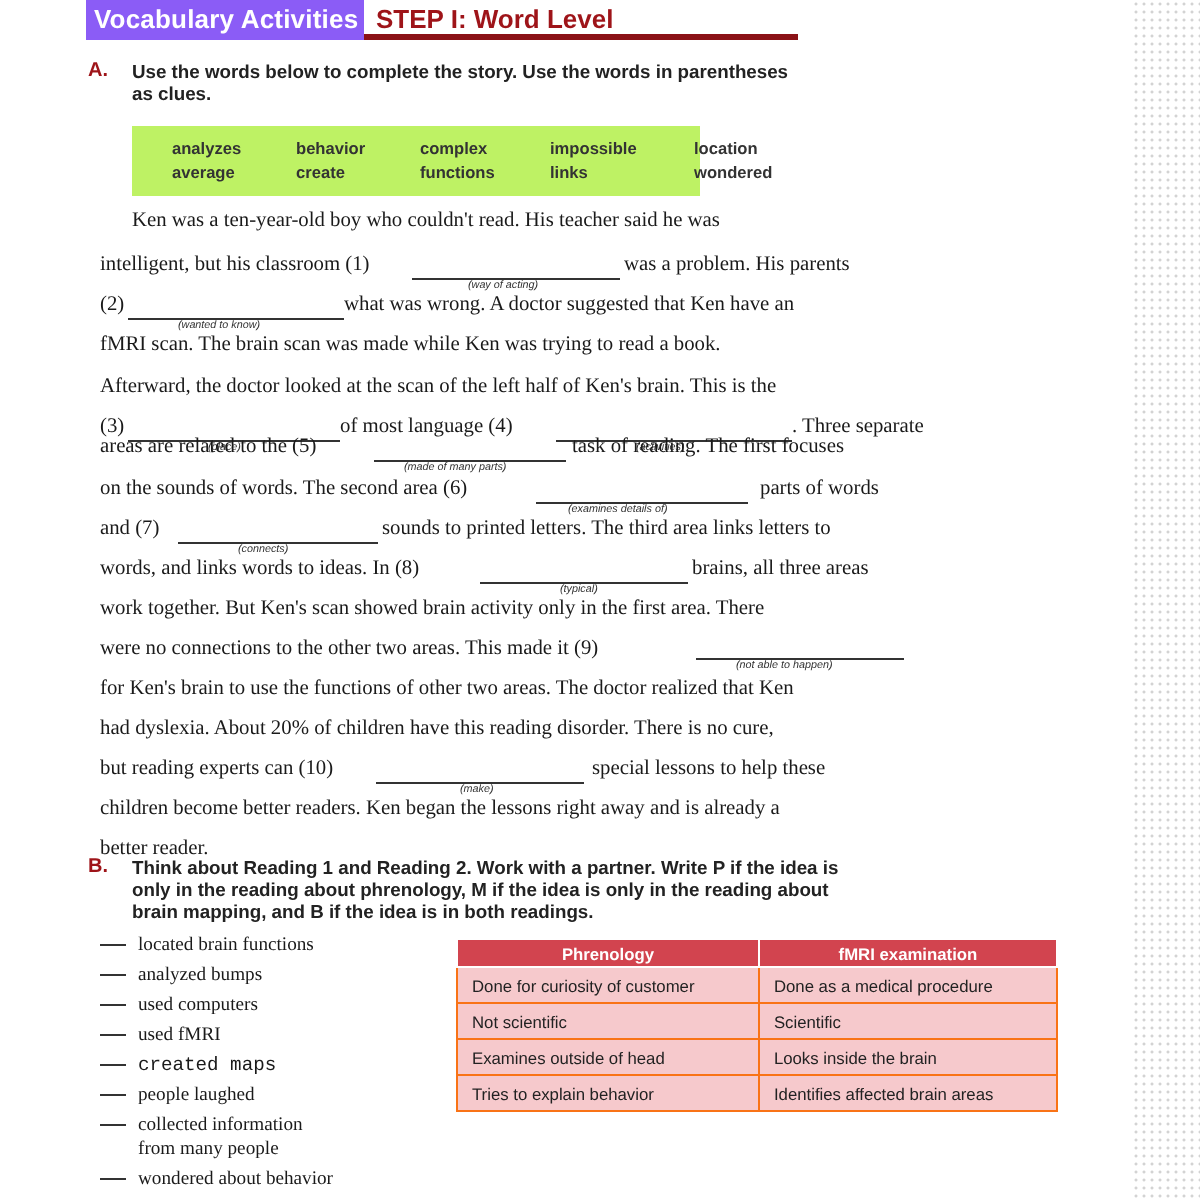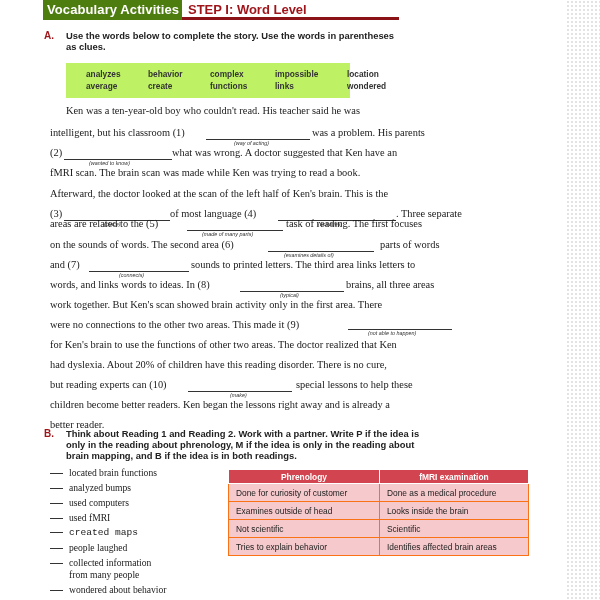--- a/index.html
+++ b/index.html
@@ -5,21 +5,21 @@
   * { box-sizing: border-box; margin: 0; padding: 0; }
   html, body { width: 600px; height: 600px; background: #ffffff; overflow: hidden; }
   body { position: relative; font-family: "Liberation Serif", serif; color: #1a1a1a; }
 
   .header-bar {
     position: absolute; left: 43px; top: 0; width: 356px; height: 20px;
     border-bottom: 3px solid #8b1217;
   }
   .header-dark {
     position: absolute; left: 43px; top: 0; width: 139px; height: 20px;
-    background: #4d7c0f; color: #fff;
+    background: #8b5cf6; color: #fff;
     font-family: "Liberation Sans", sans-serif; font-weight: bold; font-size: 13px;
     padding: 2px 0 0 4px; letter-spacing: 0.1px;
   }
   .header-step {
     position: absolute; left: 188px; top: 2px;
     color: #9e1419; font-family: "Liberation Sans", sans-serif; font-weight: bold; font-size: 13px;
   }
 
   .dots {
     position: absolute; left: 566px; top: 0; width: 34px; height: 600px;
@@ -183,25 +183,25 @@
       <th>Phrenology</th>
       <th>fMRI examination</th>
     </tr>
   </thead>
   <tbody>
     <tr>
       <td>Done for curiosity of customer</td>
       <td>Done as a medical procedure</td>
     </tr>
     <tr>
+      <td>Not scientific</td>
+      <td>Scientific</td>
+    </tr>
+    <tr>
       <td>Examines outside of head</td>
       <td>Looks inside the brain</td>
     </tr>
     <tr>
-      <td>Not scientific</td>
-      <td>Scientific</td>
-    </tr>
-    <tr>
       <td>Tries to explain behavior</td>
       <td>Identifies affected brain areas</td>
     </tr>
   </tbody>
 </table>
 
 </body></html>

